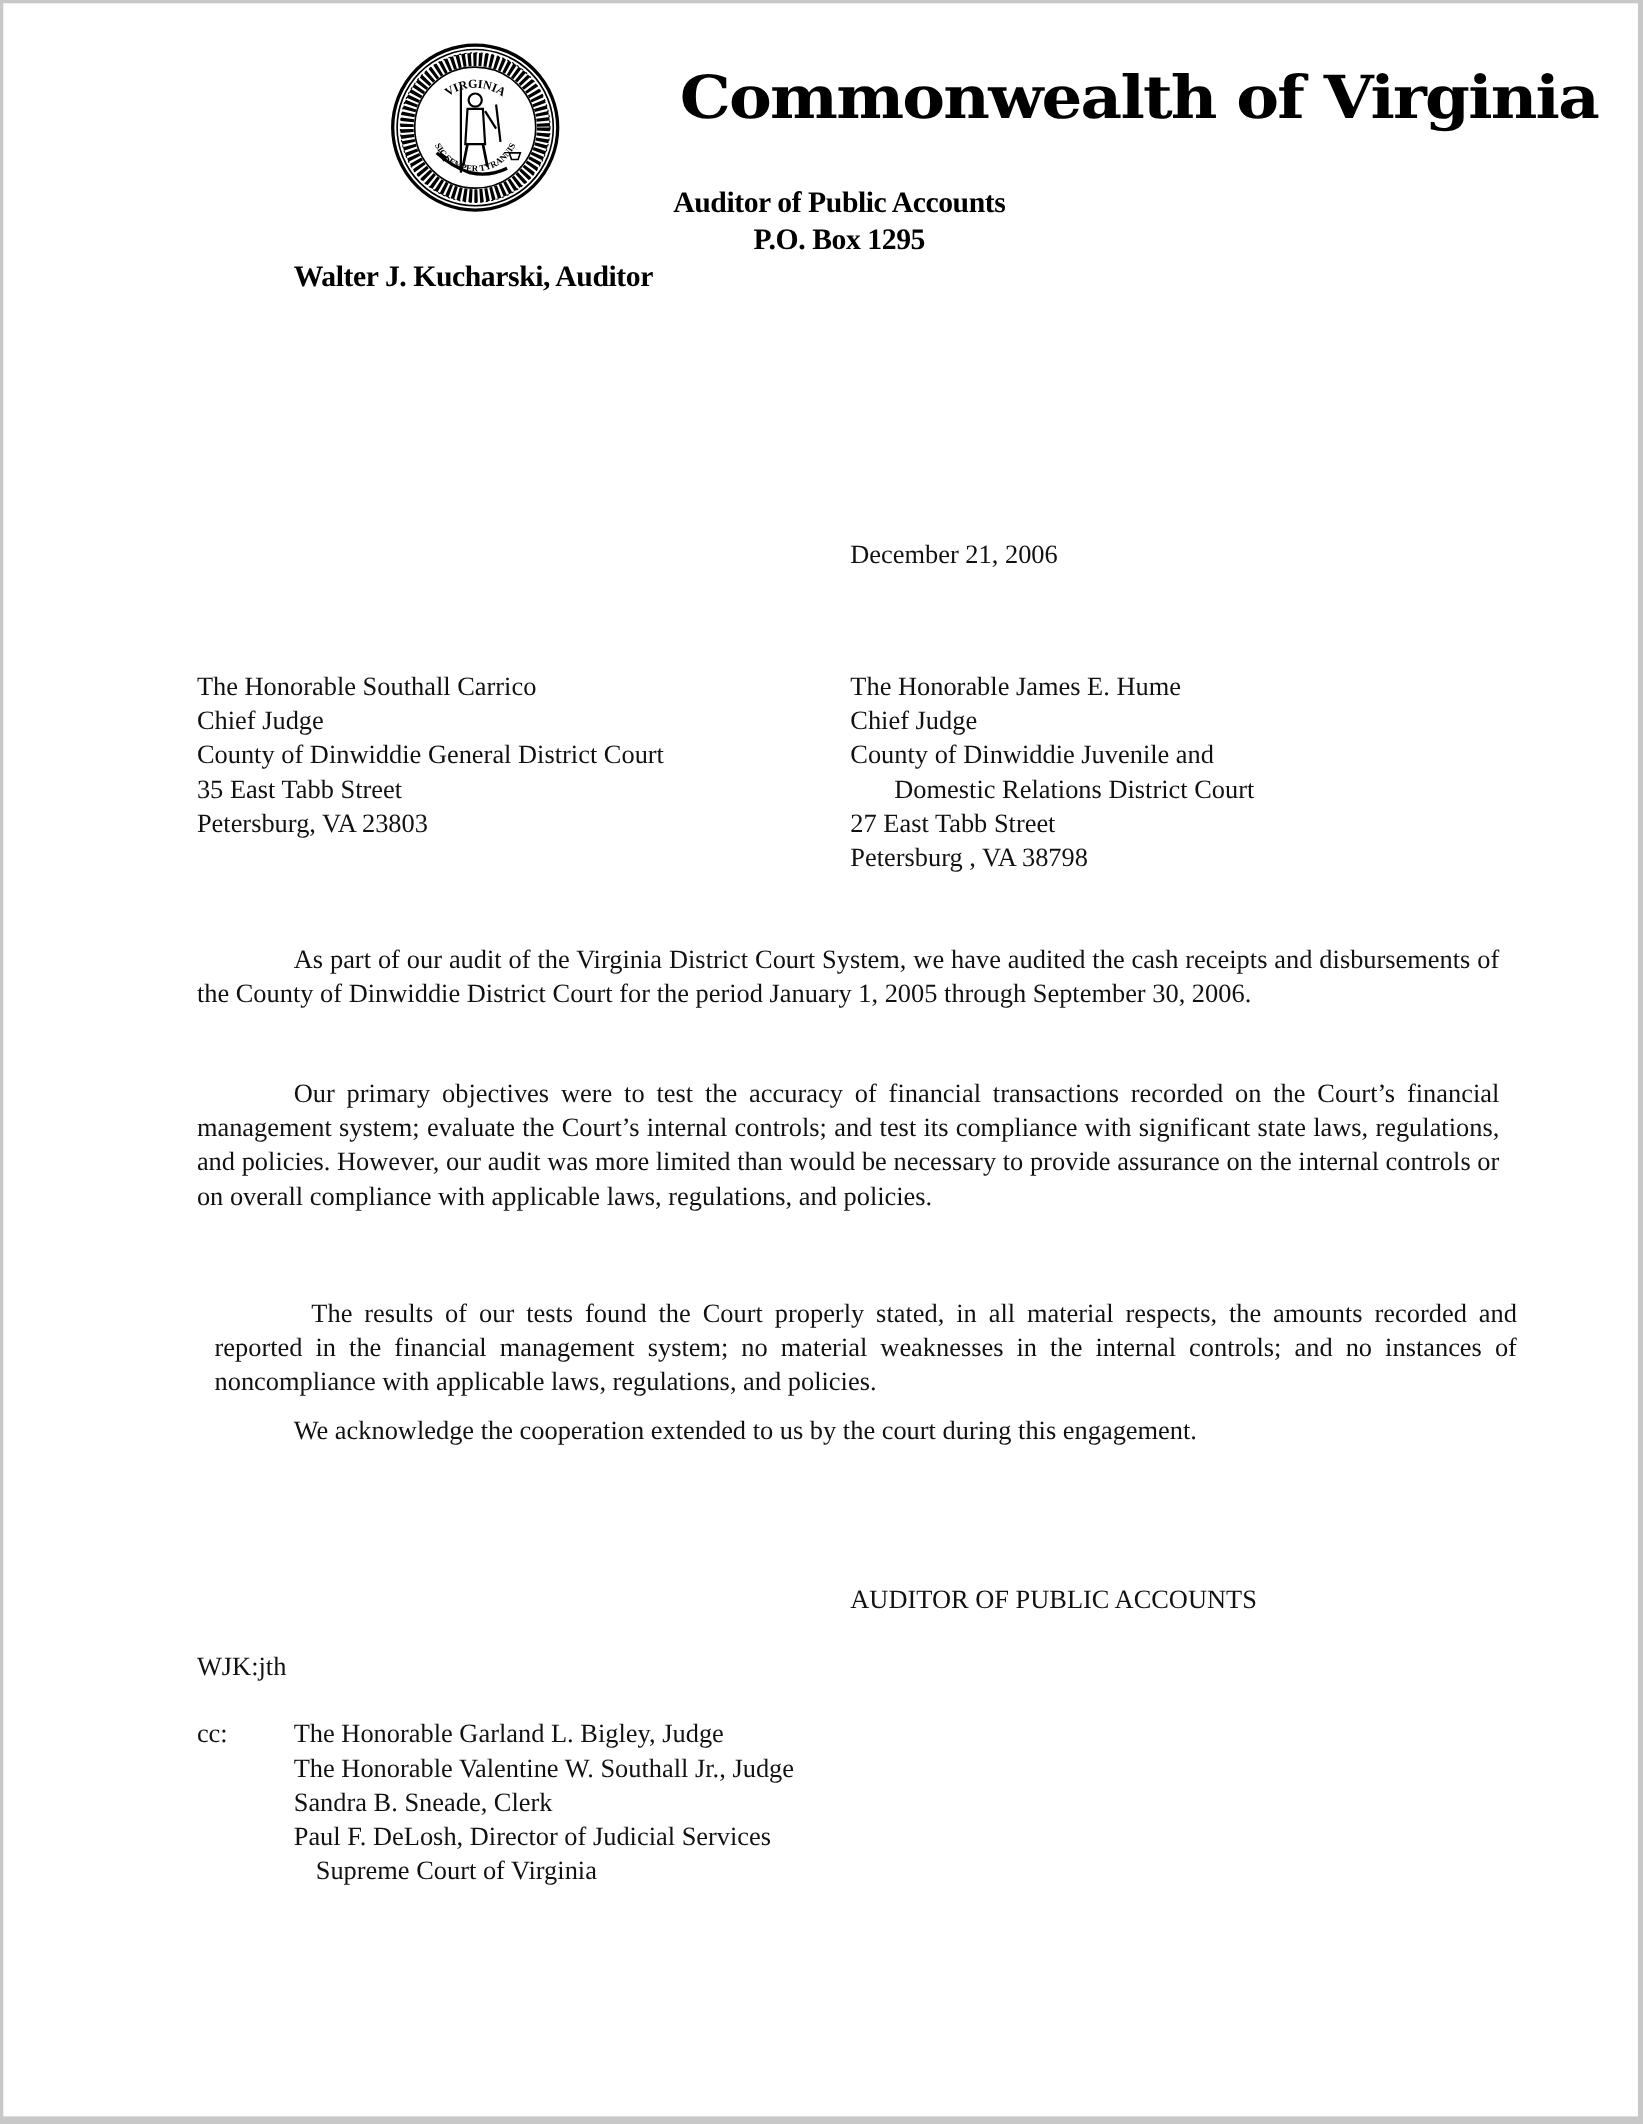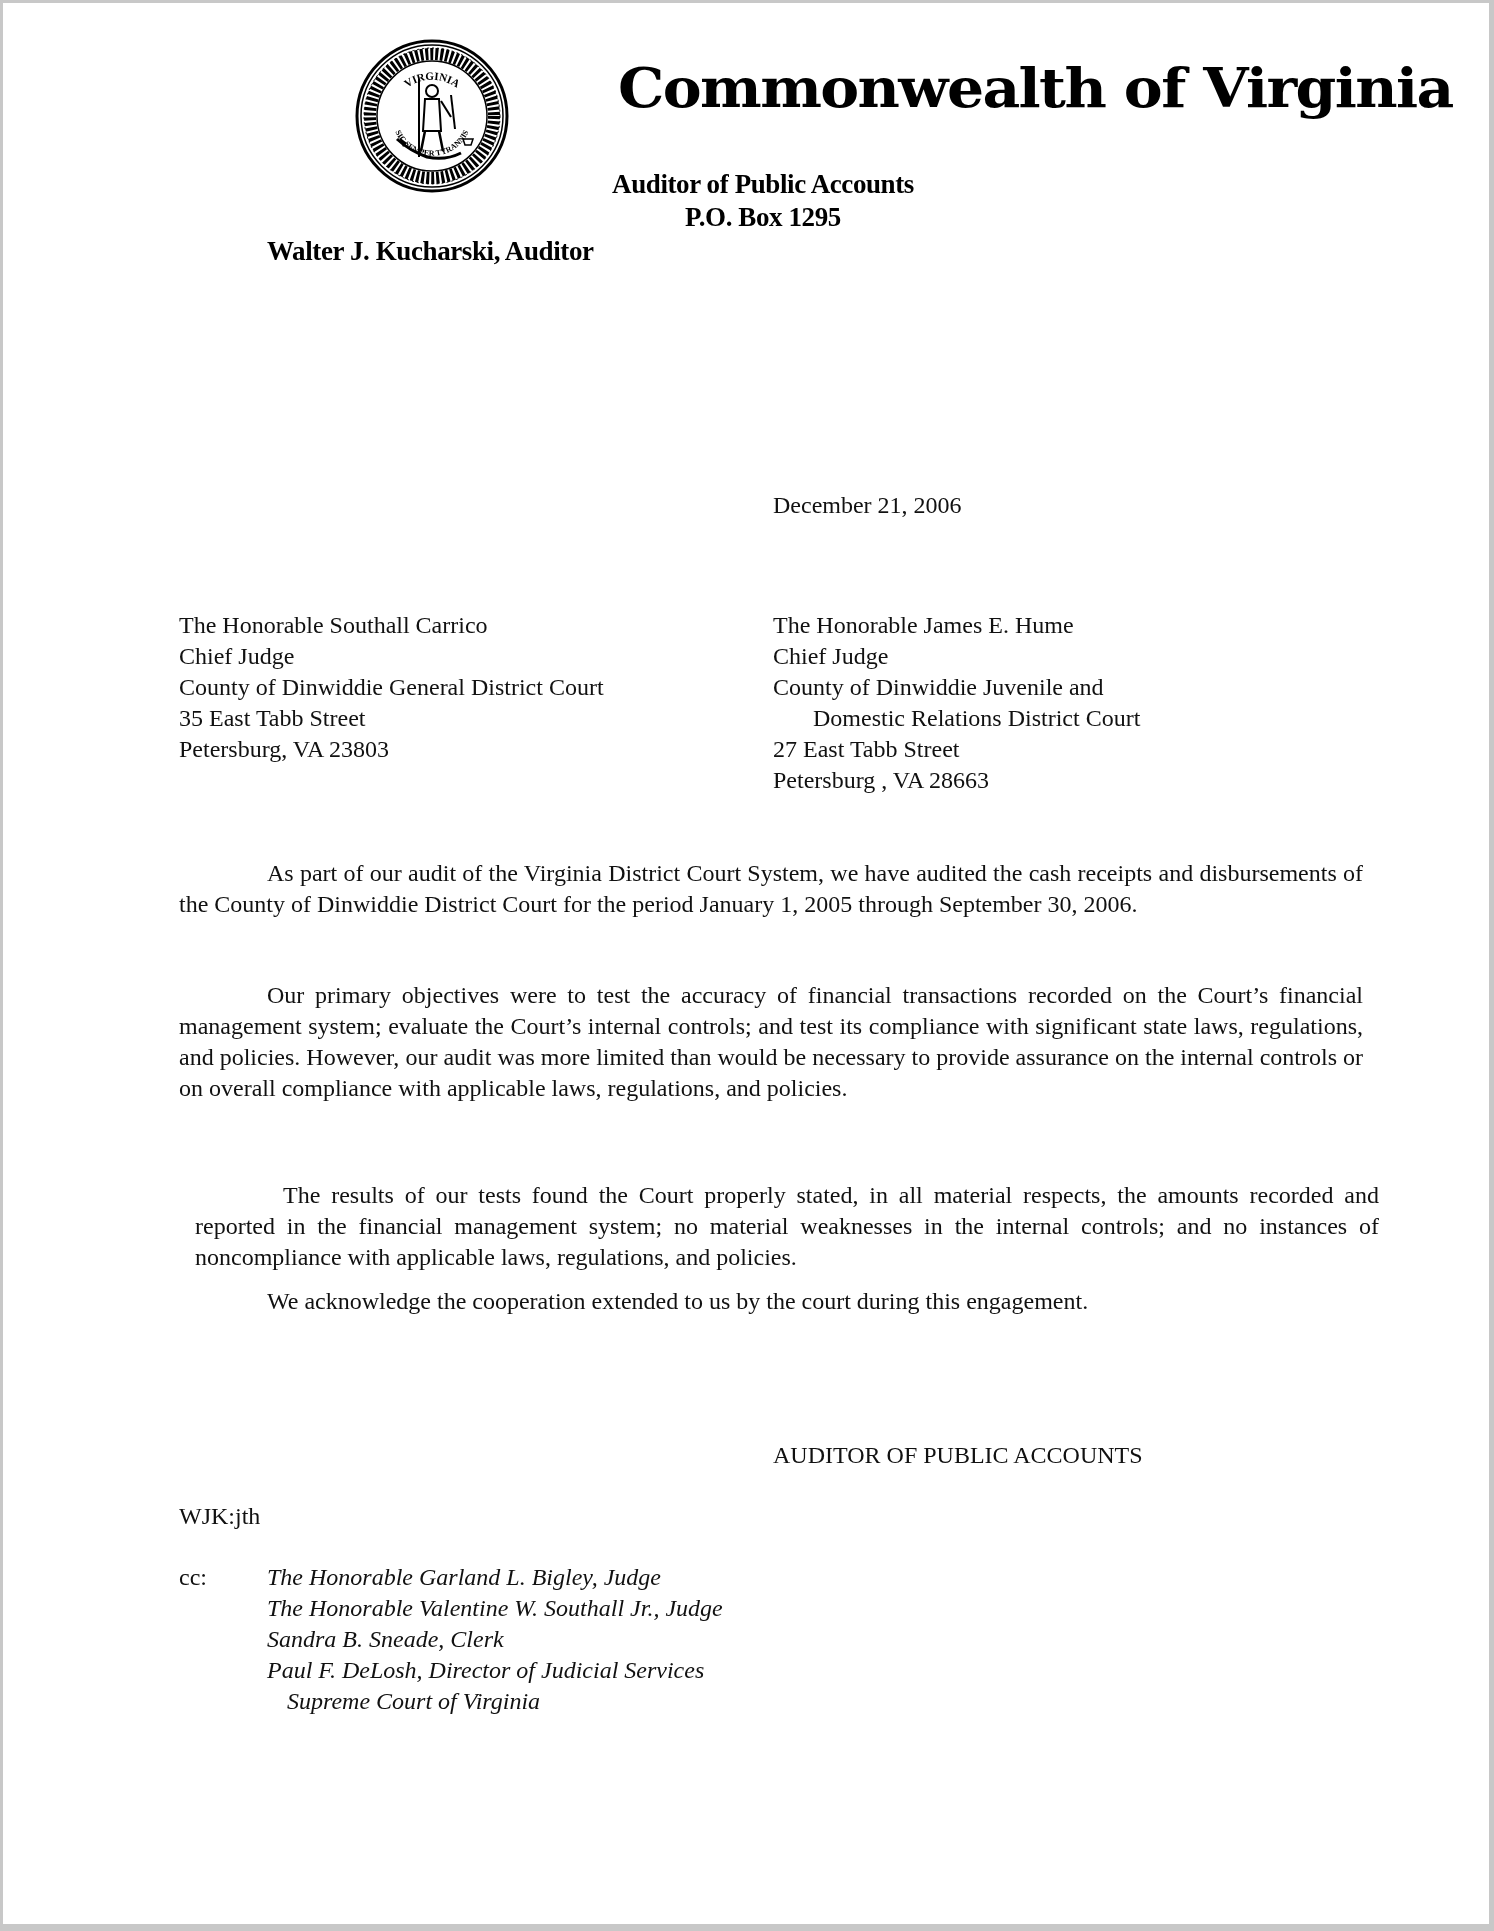--- a/index.html
+++ b/index.html
@@ -111,21 +111,20 @@
   }
   .cc-label {
     position: absolute;
     left: 0;
     top: 0;
   }
   .cc-list {
     position: absolute;
     left: 88px;
     top: 0;
-    font-style: italic;
   }
   .cc-list div { height: 31px; white-space: nowrap; }
   .cc-sub { padding-left: 20px; }
 </style>
 </head>
 <body>
 
 <div class="page">
 
   <svg class="seal" viewBox="0 0 154 154" xmlns="http://www.w3.org/2000/svg">
@@ -173,21 +172,21 @@
     <div>35 East Tabb Street</div>
     <div>Petersburg, VA  23803</div>
   </div>
 
   <div class="addr addr-right body-text">
     <div>The Honorable James E. Hume</div>
     <div>Chief Judge</div>
     <div>County of Dinwiddie Juvenile and</div>
     <div class="indent-line">Domestic Relations District Court</div>
     <div>27 East Tabb Street</div>
-    <div>Petersburg , VA  28663</div>
+    <div>Petersburg , VA  38798</div>
   </div>
 
   <p class="para p1 body-text" style="margin:0">As part of our audit of the Virginia District Court System, we have audited the cash receipts and disbursements of the County of Dinwiddie District Court for the period January 1, 2005 through September 30, 2006.</p>
   <p class="para p2 body-text" style="margin:0">Our primary objectives were to test the accuracy of financial transactions recorded on the Court’s financial management system; evaluate the Court’s internal controls; and test its compliance with significant state laws, regulations, and policies.  However, our audit was more limited than would be necessary to provide assurance on the internal controls or on overall compliance with applicable laws, regulations, and policies.</p>
   <p class="para p3 body-text" style="margin:16px">The results of our tests found the Court properly stated, in all material respects, the amounts recorded and reported in the financial management system; no material weaknesses in the internal controls; and no instances of noncompliance with applicable laws, regulations, and policies.</p>
   <p class="para p4 body-text" style="margin:0">We acknowledge the cooperation extended to us by the court during this engagement.</p>
 
   <div class="abs body-text sig">AUDITOR OF PUBLIC ACCOUNTS</div>
 
   <div class="abs body-text initials">WJK:jth</div>

